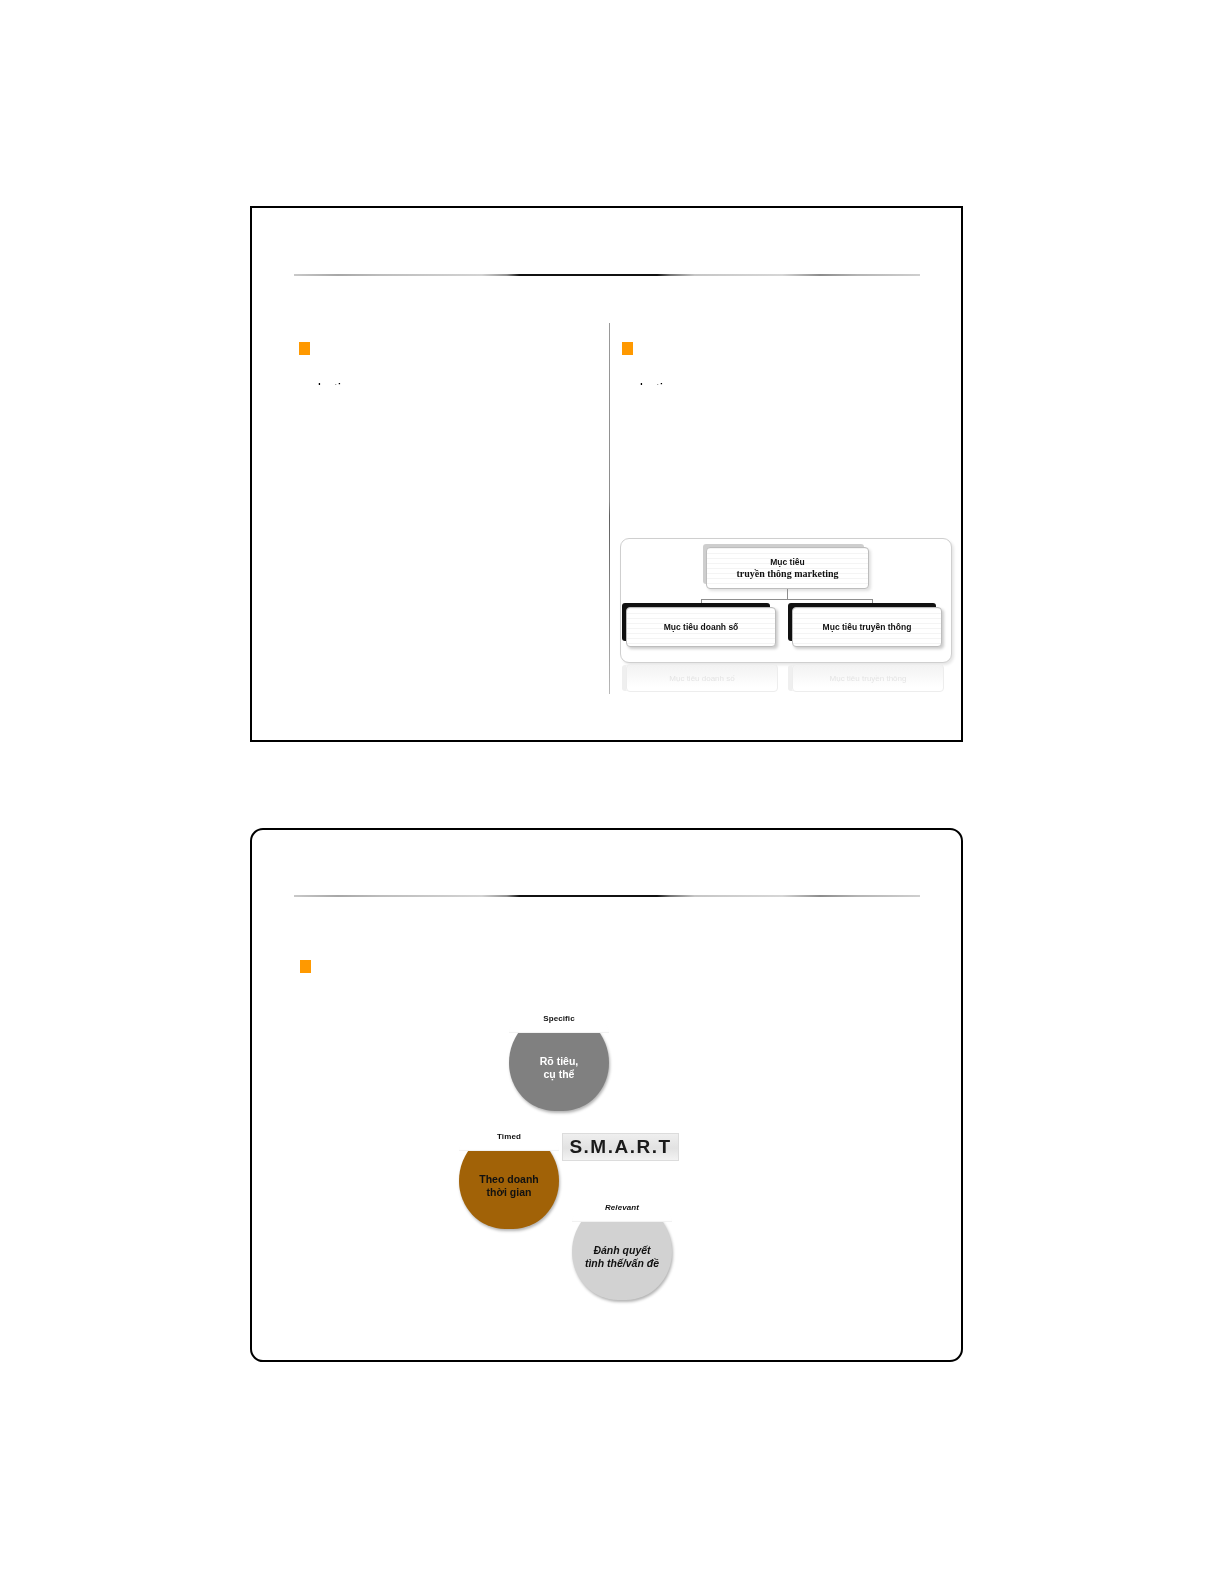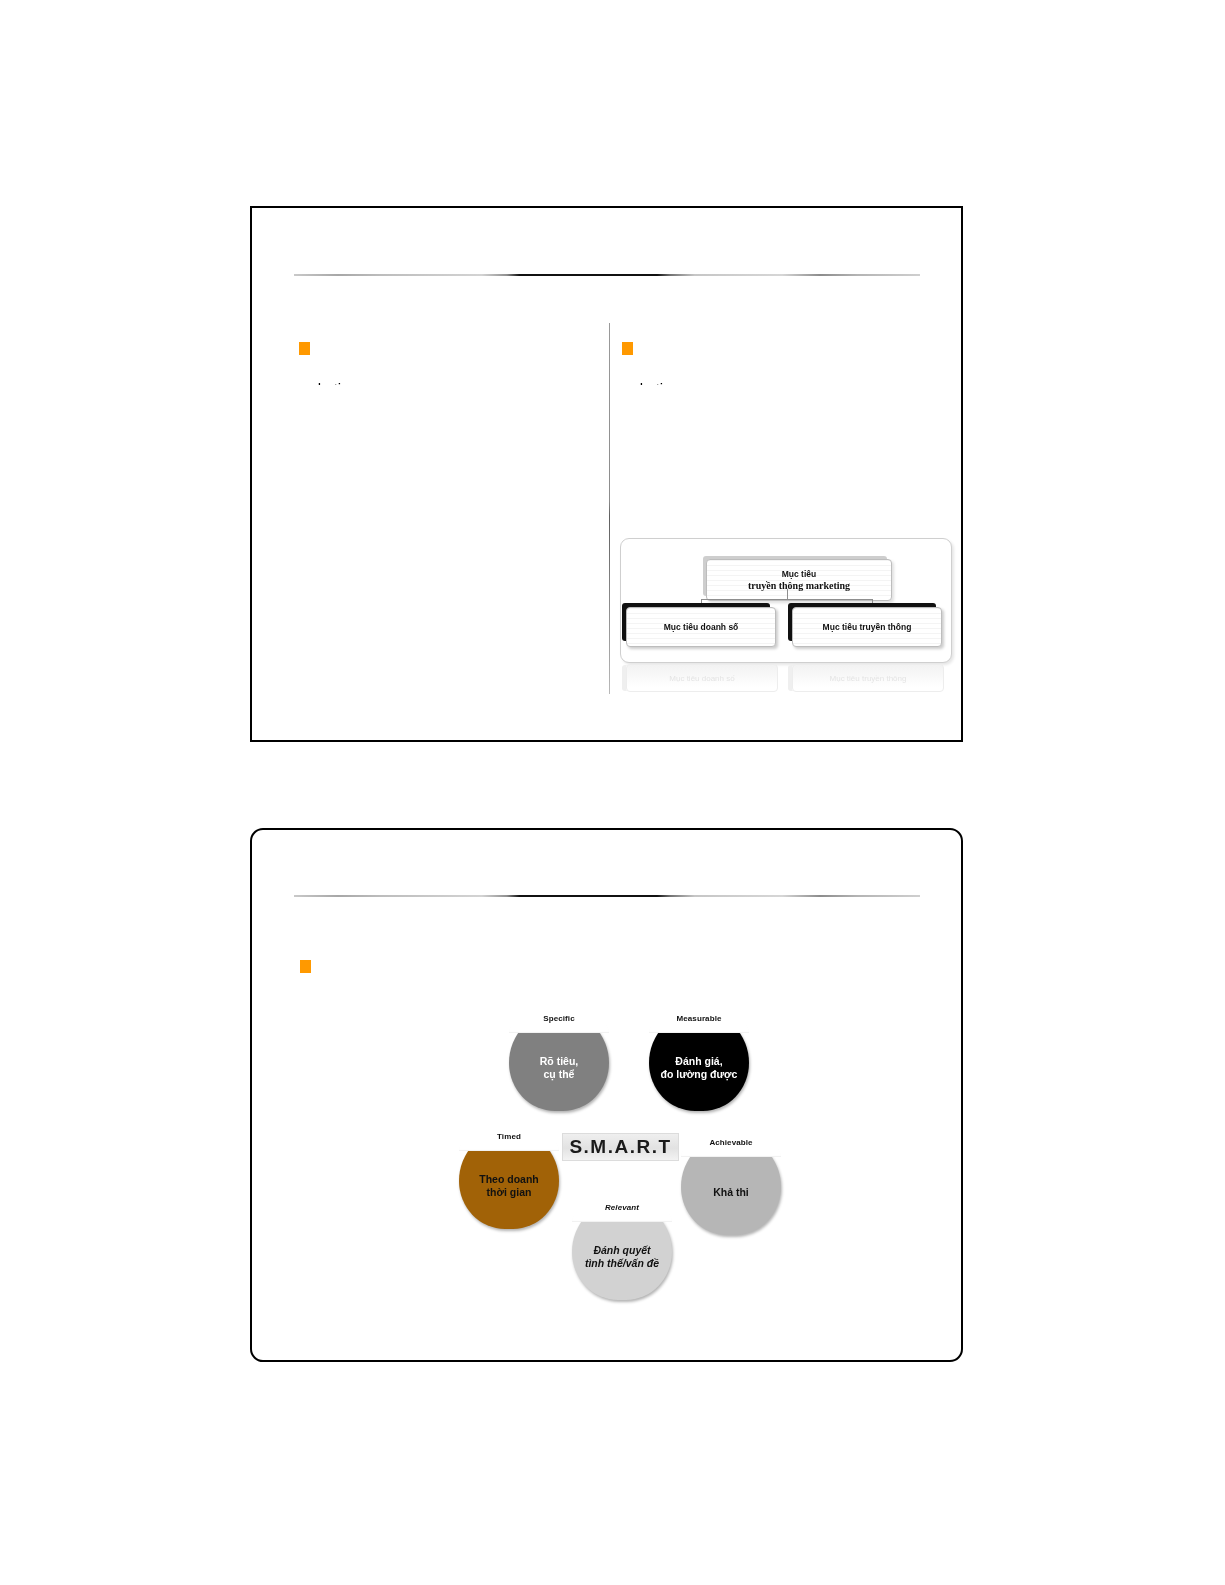--- a/index.html
+++ b/index.html
@@ -106,21 +106,21 @@
     display:flex;
     align-items:center;
     justify-content:center;
     line-height:12px;
     box-sizing:border-box;
     background-image:repeating-linear-gradient(to bottom,
         rgba(0,0,0,.045) 0px, rgba(0,0,0,.045) 1px,
         transparent 1px, transparent 5px);
   }
   #org-root{
-    left:90px;top:26px;width:186px;height:42px;
+    left:90px;top:14px;width:163px;height:42px;
     padding:2px 4px;
     font-weight:bold;
     box-shadow:-4px -4px 0 -1px rgba(190,190,190,.75), 2px 2px 3px rgba(0,0,0,.12);
     align-items:center;
   }
   #org-root .line2{font-size:10px;font-family:Liberation Serif, serif;}
   .org-child{
     top:74px;width:150px;height:40px;
     font-weight:bold;font-size:8.5px;
     box-shadow:-5px -5px 0 -1px #111, 2px 2px 3px rgba(0,0,0,.20);
@@ -270,45 +270,30 @@
 
       <div class="smart-node" id="node-specific">
         <div class="smart-cap"></div>
         <div class="smart-eng">Specific</div>
         <span class="vn">
           <span>Rõ tiêu,</span><br>
           <span>cụ thể</span>
         </span>
       </div>
 
-      <div class="smart-node" id="node-measurable">
-        <div class="smart-cap"></div>
-        <div class="smart-eng">Measurable</div>
-        <span class="vn">
-          <span>Đánh giá,</span><br>
-          <span>đo lường được</span>
-        </span>
-      </div>
 
       <div class="smart-node" id="node-timed">
         <div class="smart-cap"></div>
         <div class="smart-eng">Timed</div>
         <span class="vn">
           <span>Theo doanh</span><br>
           <span>thời gian</span>
         </span>
       </div>
 
-      <div class="smart-node" id="node-achievable">
-        <div class="smart-cap"></div>
-        <div class="smart-eng">Achievable</div>
-        <span class="vn">
-          <span>Khả thi</span>
-        </span>
-      </div>
 
       <div class="smart-node" id="node-relevant">
         <div class="smart-cap"></div>
         <div class="smart-eng">Relevant</div>
         <span class="vn">
           <span>Đánh quyết</span><br>
           <span>tình thế/vấn đề</span>
         </span>
       </div>
 

